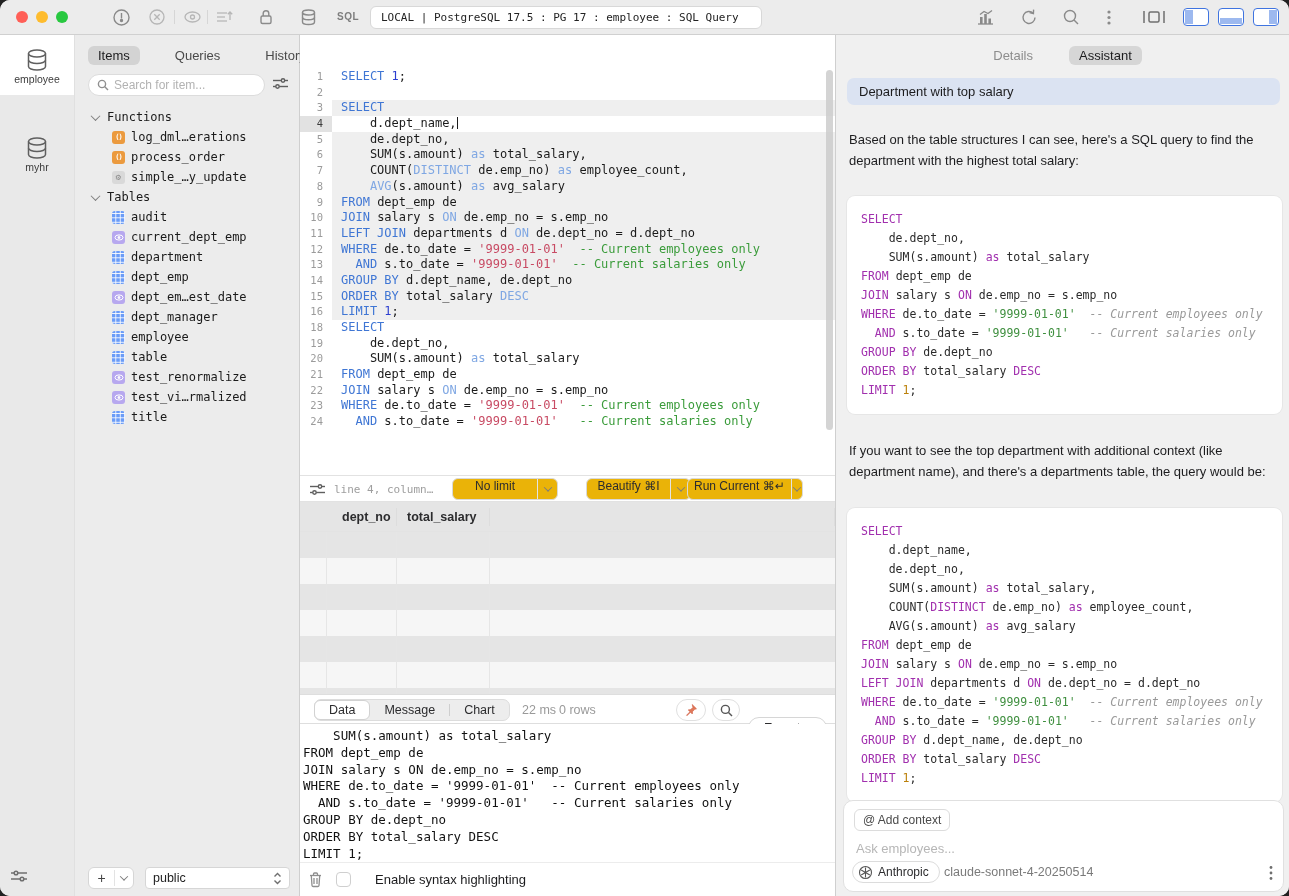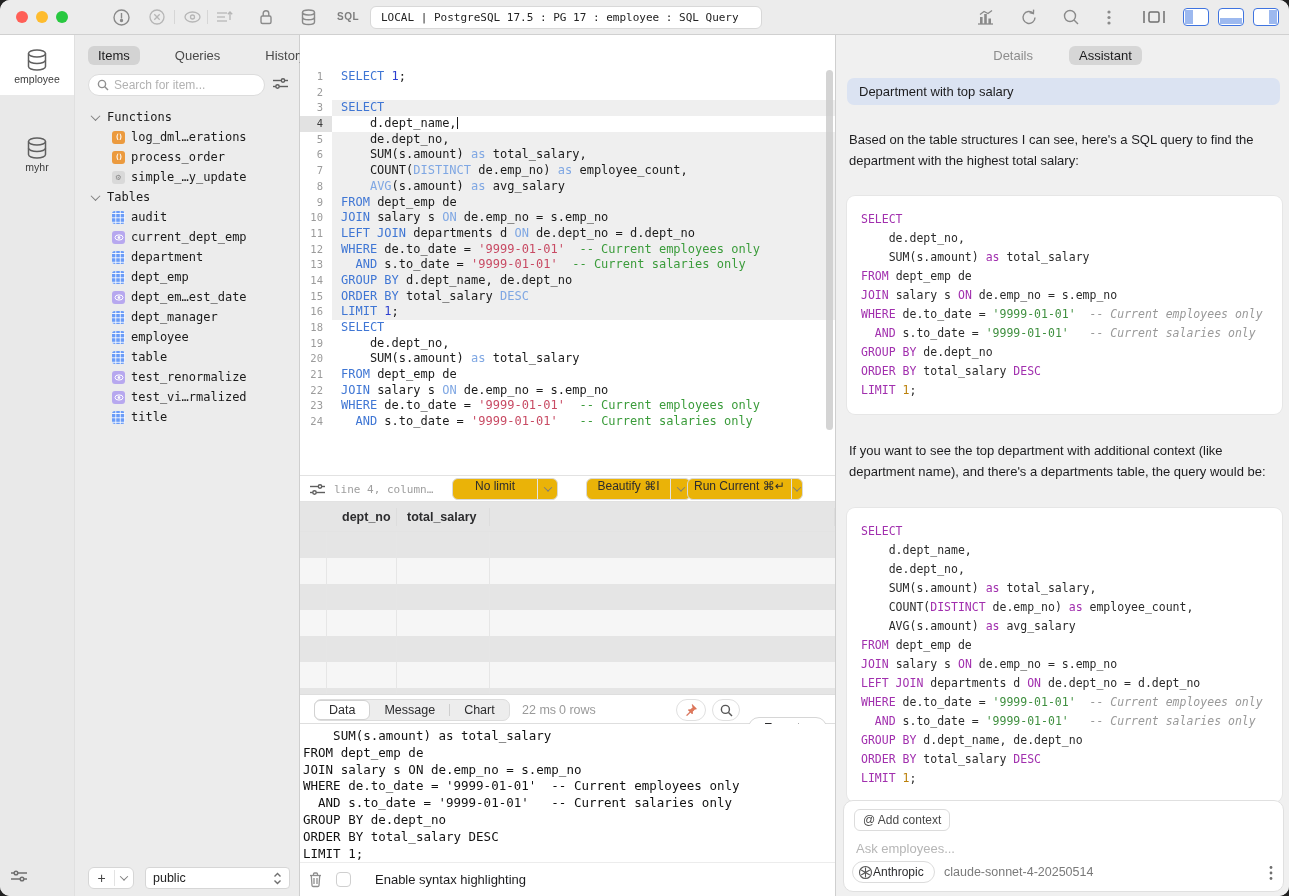--- a/index.html
+++ b/index.html
@@ -136,21 +136,21 @@
   .code-card1{top:161px}
   .code-card2{top:473px}
   .code-card .cl{white-space:pre}
   .code-card .tk-kw{color:#a12fae}
   .code-card .tk-str{color:#3f8f3f}
   .code-card .tk-com{color:#999;font-style:italic}
   .code-card .tk-num{color:#bb8009}
   .chat-input{position:absolute;left:7px;top:765px;width:441px;height:92px;background:#fff;border:1px solid #e0e0e0;border-radius:10px}
   .ctx-chip{position:absolute;left:10px;top:8px;border:1px solid #dcdcdc;border-radius:6px;padding:3px 8px;font-size:12px;color:#4a4a4a}
   .ask-ph{position:absolute;left:12px;top:40px;font-size:13px;color:#b6b6b6}
-  .provider-chip{position:absolute;left:8px;bottom:8px;height:22px;border:1px solid #dcdcdc;border-radius:11px;display:flex;align-items:center;padding:0 10px 0 5px;font-size:12px;color:#2c2c2e}
+  .provider-chip{position:absolute;left:8px;bottom:8px;height:22px;border:1px solid #dcdcdc;border-radius:11px;display:flex;align-items:center;gap:5px;padding:0 10px 0 5px;font-size:12px;color:#2c2c2e}
   .model-name{position:absolute;left:100px;bottom:12px;font-size:12.5px;color:#7a7a7a}
   .kebab{position:absolute;right:10px;bottom:10px;color:#6e6e6e}
 </style>
 </head>
 <body>
 
 <div class="app">
 
   <div class="titlebar">
     <span class="tl" style="left:16px;background:#ff5f57"></span>

